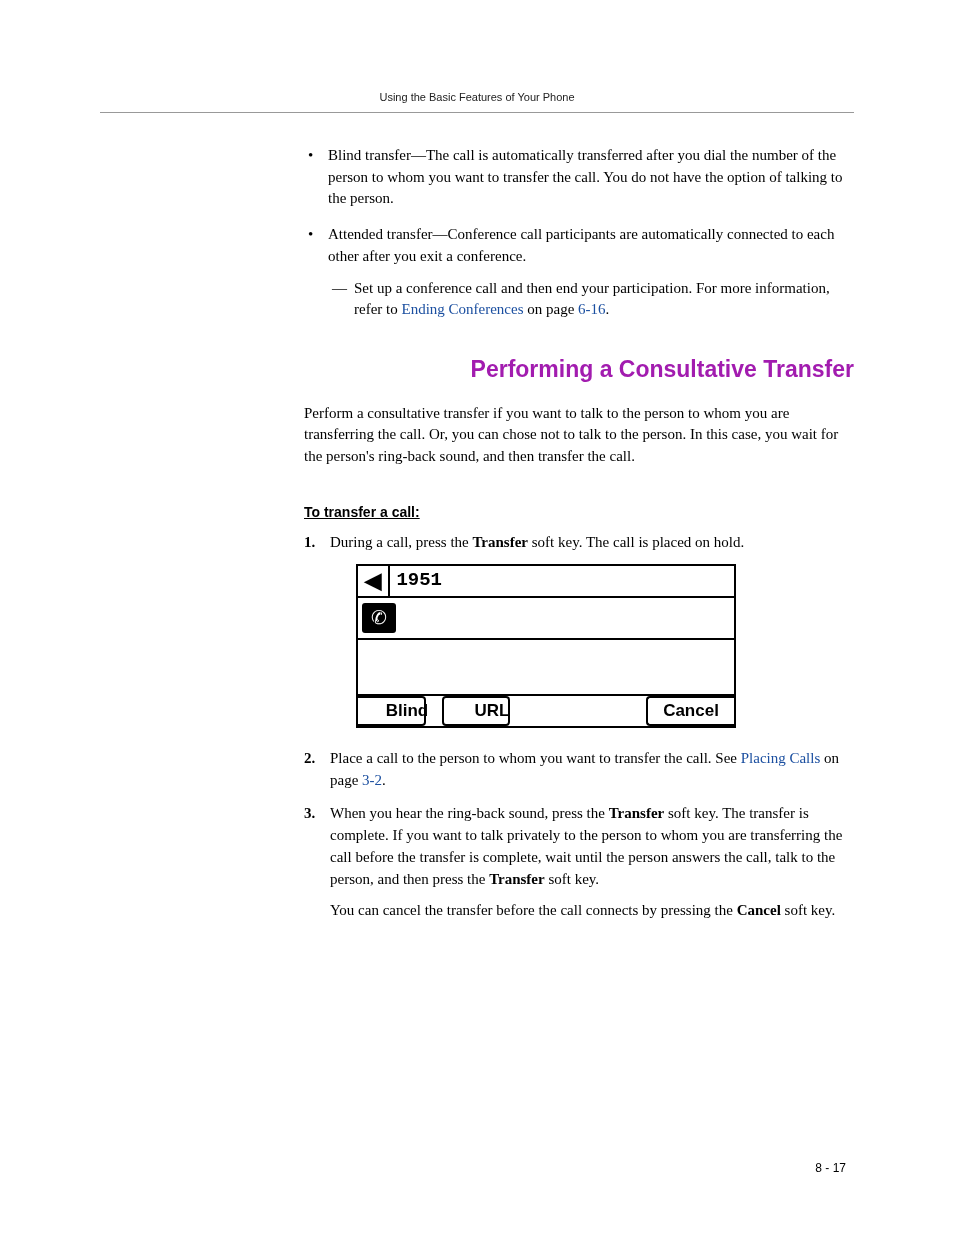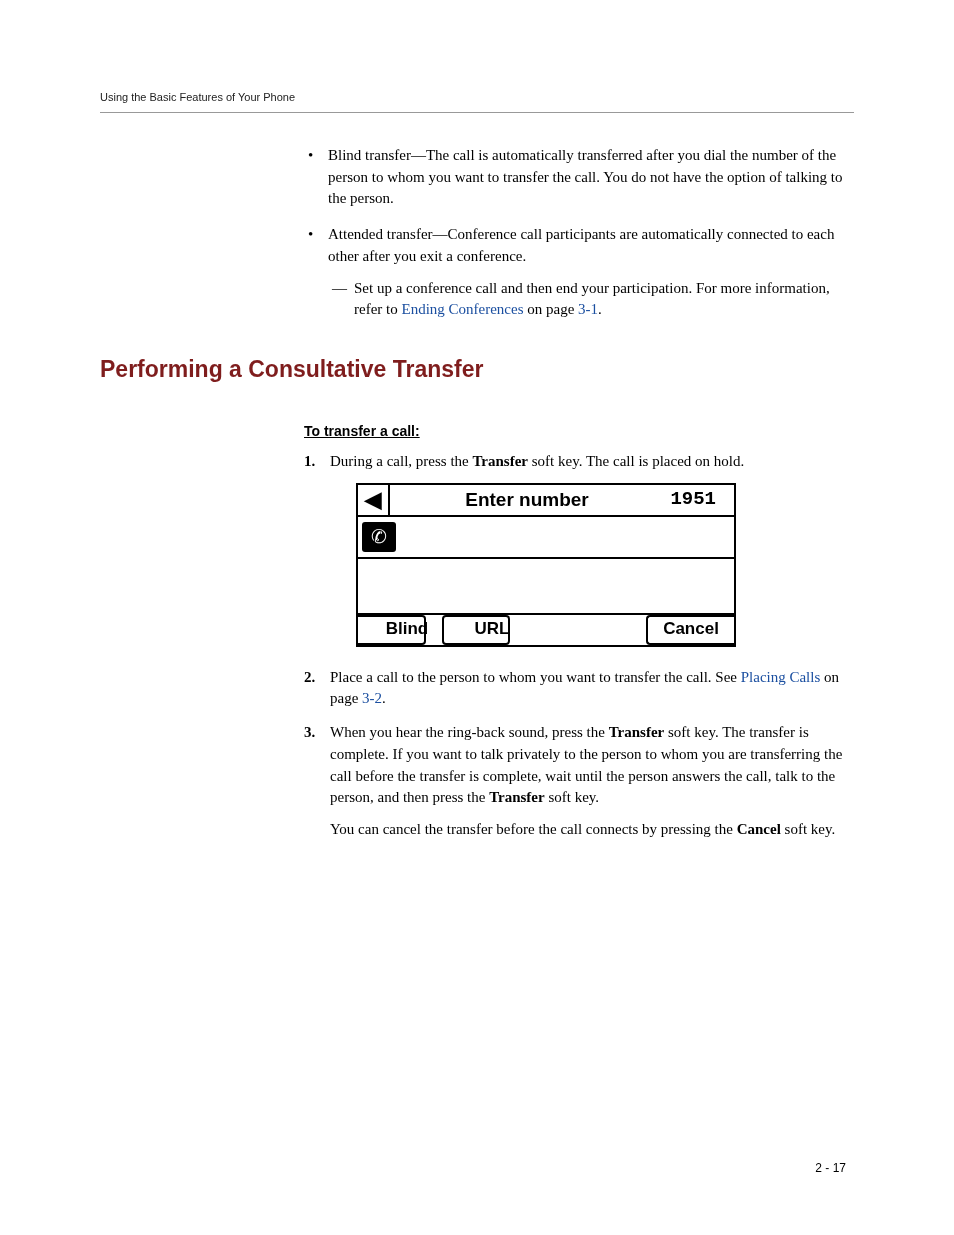--- a/index.html
+++ b/index.html
@@ -8,21 +8,21 @@
       font-size: 15px;
       line-height: 1.45;
       color: #000;
       background: #fff;
       width: 954px;
       height: 1235px;
       position: relative;
       padding: 90px 100px 0 100px;
     }
     .running-header {
-      text-align: left;
+      text-align: center;
       font-family: "Trebuchet MS", "Lucida Sans Unicode", Arial, sans-serif;
       font-size: 11px;
       color: #222;
       margin-bottom: 6px;
     }
     .header-rule {
       border: 0;
       border-top: 1px solid #999;
       margin-bottom: 32px;
     }
@@ -55,22 +55,23 @@
       position: absolute;
       left: 4px;
       top: 0;
     }
     a.xref, .xref { color: #1b4fa0; text-decoration: none; }
     
     h2.section {
       font-family: "Trebuchet MS", "Lucida Sans Unicode", Arial, sans-serif;
       font-weight: bold;
       font-size: 23px;
-      color: #7f1d1d;
+      color: #a21caf;
       margin: 32px 0 16px 0;
+      text-align: right;
     }
     .subhead {
       font-family: "Trebuchet MS", "Lucida Sans Unicode", Arial, sans-serif;
       font-weight: bold;
       font-size: 14px;
       color: #000;
       margin: 34px 0 10px 0;
       text-decoration: underline;
     }
     
@@ -179,45 +180,45 @@
 
 <div class="body-col">
   <ul class="bullets">
     <li>
       <span>Blind transfer—The call is automatically transferred after you dial the number of the person to whom you want to transfer the call. You do not have the option of talking to the person.</span>
     </li>
     <li>
       <span>Attended transfer—Conference call participants are automatically connected to each other after you exit a conference.</span>
       <ul class="dash">
         <li>
-          <span>Set up a conference call and then end your participation. For more information, refer to </span><a class="xref">Ending Conferences</a><span> on page </span><a class="xref">3-1</a><span>.</span>
+          <span>Set up a conference call and then end your participation. For more information, refer to </span><a class="xref">Ending Conferences</a><span> on page </span><a class="xref">6-16</a><span>.</span>
         </li>
       </ul>
     </li>
   </ul>
 </div>
 
 <h2 class="section">Performing a Consultative Transfer</h2>
 
 <div class="body-col">
+  <p>Perform a consultative transfer if you want to talk to the person to whom you are transferring the call. Or, you can chose not to talk to the person. In this case, you wait for the person's ring-back sound, and then transfer the call.</p>
 
   <div class="subhead">To transfer a call:</div>
 
   <div class="steps">
 
     <div class="step">
       <span class="step-num">1.</span>
       <p>
         <span>During a call, press the </span><span class="bold">Transfer</span><span> soft key. The call is placed on hold.</span>
       </p>
 
       <div class="phone-screen">
         <div class="ps-row ps-title">
           <div class="ps-title-left">◀</div>
-          <div class="ps-title-center">Enter number</div>
           <div class="ps-title-right">1951</div>
         </div>
         <div class="ps-row ps-numrow">
           <div class="ps-phone-icon">✆</div>
         </div>
         <div class="ps-row ps-blank"></div>
         <div class="ps-softkeys">
           <div class="softkey">Blind</div>
           <div class="softkey indep">URL</div>
           <div class="sk-spacer"></div>
@@ -240,13 +241,13 @@
         <span>When you hear the ring-back sound, press the </span><span class="bold">Transfer</span><span> soft key. The transfer is complete. If you want to talk privately to the person to whom you are transferring the call before the transfer is complete, wait until the person answers the call, talk to the person, and then press the </span><span class="bold">Transfer</span><span> soft key.</span>
       </p>
       <p>
         <span>You can cancel the transfer before the call connects by pressing the </span><span class="bold">Cancel</span><span> soft key.</span>
       </p>
     </div>
 
   </div>
 </div>
 
-<div class="page-number">2 - 17</div>
+<div class="page-number">8 - 17</div>
 
 </body></html>

